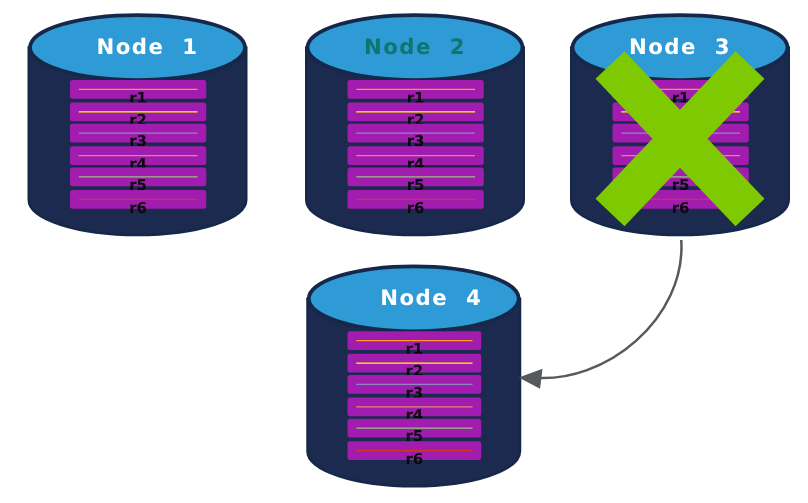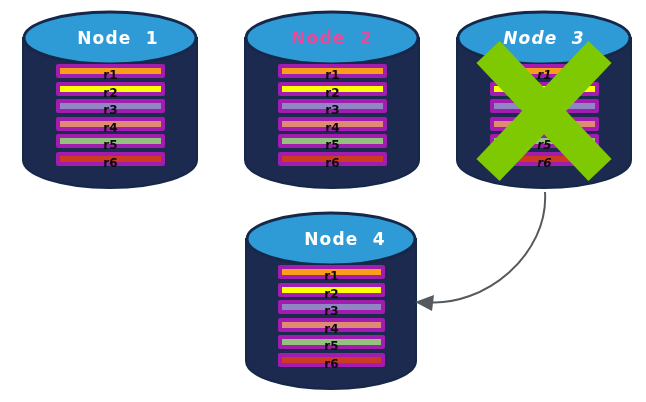--- a/index.html
+++ b/index.html
@@ -42,21 +42,21 @@
     pointer-events: none;
   }
   .rows {
     position: absolute;
     left: 0;
     width: 100%;
   }
   .row-bar {
     position: absolute;
     height: 14px;
-    border: 4px solid #a21caf;
+    border: 7px solid #a21caf;
     border-radius: 2px;
     box-sizing: border-box;
     text-align: center;
     font-family: "DejaVu Sans", sans-serif;
     font-weight: bold;
     font-size: 12px;
     line-height: 12px;
     color: #0a0a0a;
   }
   .x-mark {
@@ -94,31 +94,31 @@
       </div>
     </div>
     <div class="node" style="left: 244px; top: 10px; width: 176px; height: 178px;">
       <svg class="node-svg" width="176" height="178" viewBox="0 0 176 178">
         <path d="M 1,28
      L 1,150
      A 87,28 0 0 0 175,150
      L 175,28 Z" fill="#1b2a4e" stroke="#16284a" stroke-width="2"></path>
         <ellipse cx="88" cy="28" rx="86" ry="26" fill="#2e9bd6" stroke="#16284a" stroke-width="3"></ellipse>
       </svg>
-      <div class="node-title" style="top: 18px; color: #ec4899;">Node  2</div>
+      <div class="node-title" style="top: 18px; color: #0f766e;">Node  2</div>
       <div class="rows">
         <div class="row-bar" style="background: rgb(249, 157, 28); left: 34px; width: 109px; top: 54px; padding-top: 1px; color: rgb(10, 10, 10);">r1</div>
         <div class="row-bar" style="background: rgb(255, 255, 0); left: 34px; width: 109px; top: 72px; padding-top: 1px; color: rgb(10, 10, 10);">r2</div>
         <div class="row-bar" style="background: rgb(145, 134, 196); left: 34px; width: 109px; top: 89px; padding-top: 1px; color: rgb(10, 10, 10);">r3</div>
         <div class="row-bar" style="background: rgb(224, 138, 117); left: 34px; width: 109px; top: 107px; padding-top: 1px; color: rgb(10, 10, 10);">r4</div>
         <div class="row-bar" style="background: rgb(146, 194, 125); left: 34px; width: 109px; top: 124px; padding-top: 1px; color: rgb(10, 10, 10);">r5</div>
         <div class="row-bar" style="background: rgb(205, 58, 36); left: 34px; width: 109px; top: 142px; padding-top: 1px; color: rgb(10, 10, 10);">r6</div>
       </div>
     </div>
-    <div class="node" style="left: 456px; top: 10px; width: 176px; height: 178px; font-style: italic;">
+    <div class="node" style="left: 456px; top: 10px; width: 176px; height: 178px;">
       <svg class="node-svg" width="176" height="178" viewBox="0 0 176 178">
         <path d="M 1,28
      L 1,150
      A 87,28 0 0 0 175,150
      L 175,28 Z" fill="#1b2a4e" stroke="#16284a" stroke-width="2"></path>
         <ellipse cx="88" cy="28" rx="86" ry="26" fill="#2e9bd6" stroke="#16284a" stroke-width="3"></ellipse>
       </svg>
       <div class="node-title" style="top: 18px; color: rgb(255, 255, 255);">Node  3</div>
       <div class="rows">
         <div class="row-bar" style="background: rgb(249, 157, 28); left: 34px; width: 109px; top: 54px; padding-top: 1px; color: rgb(10, 10, 10);">r1</div>

